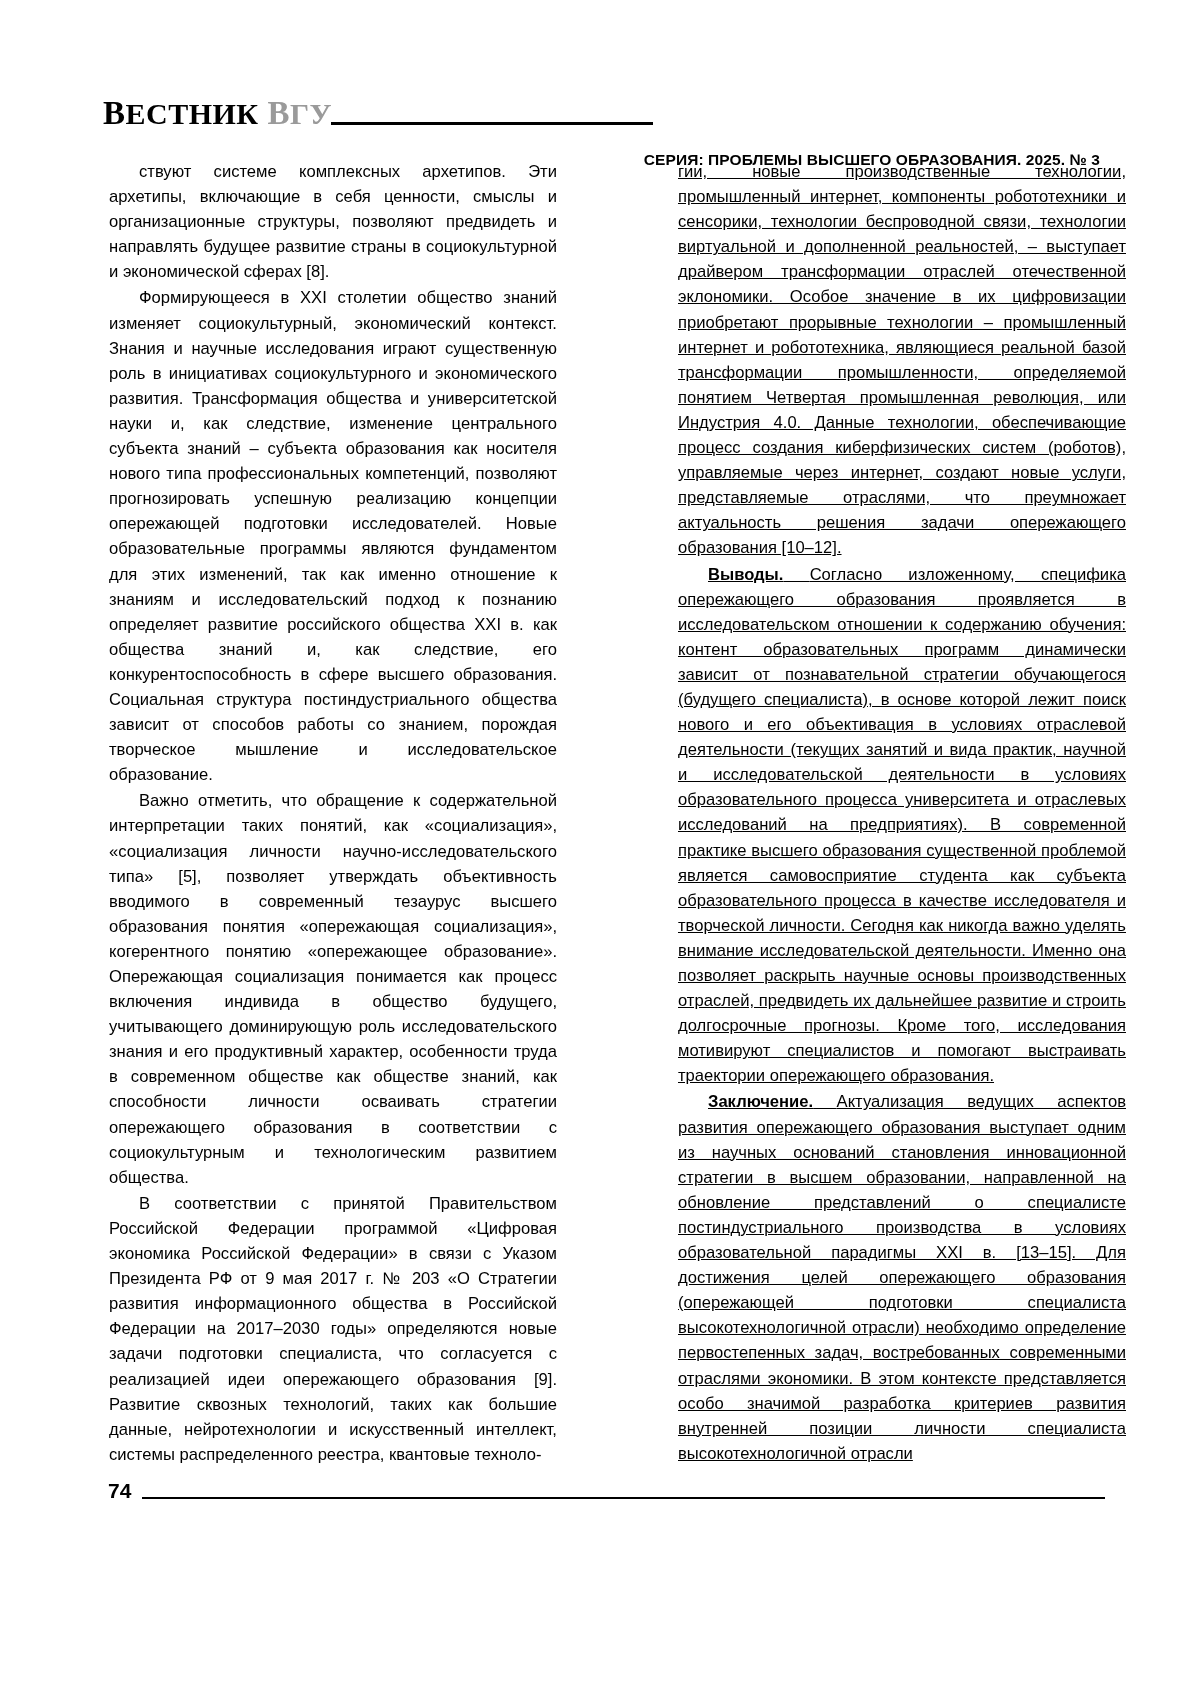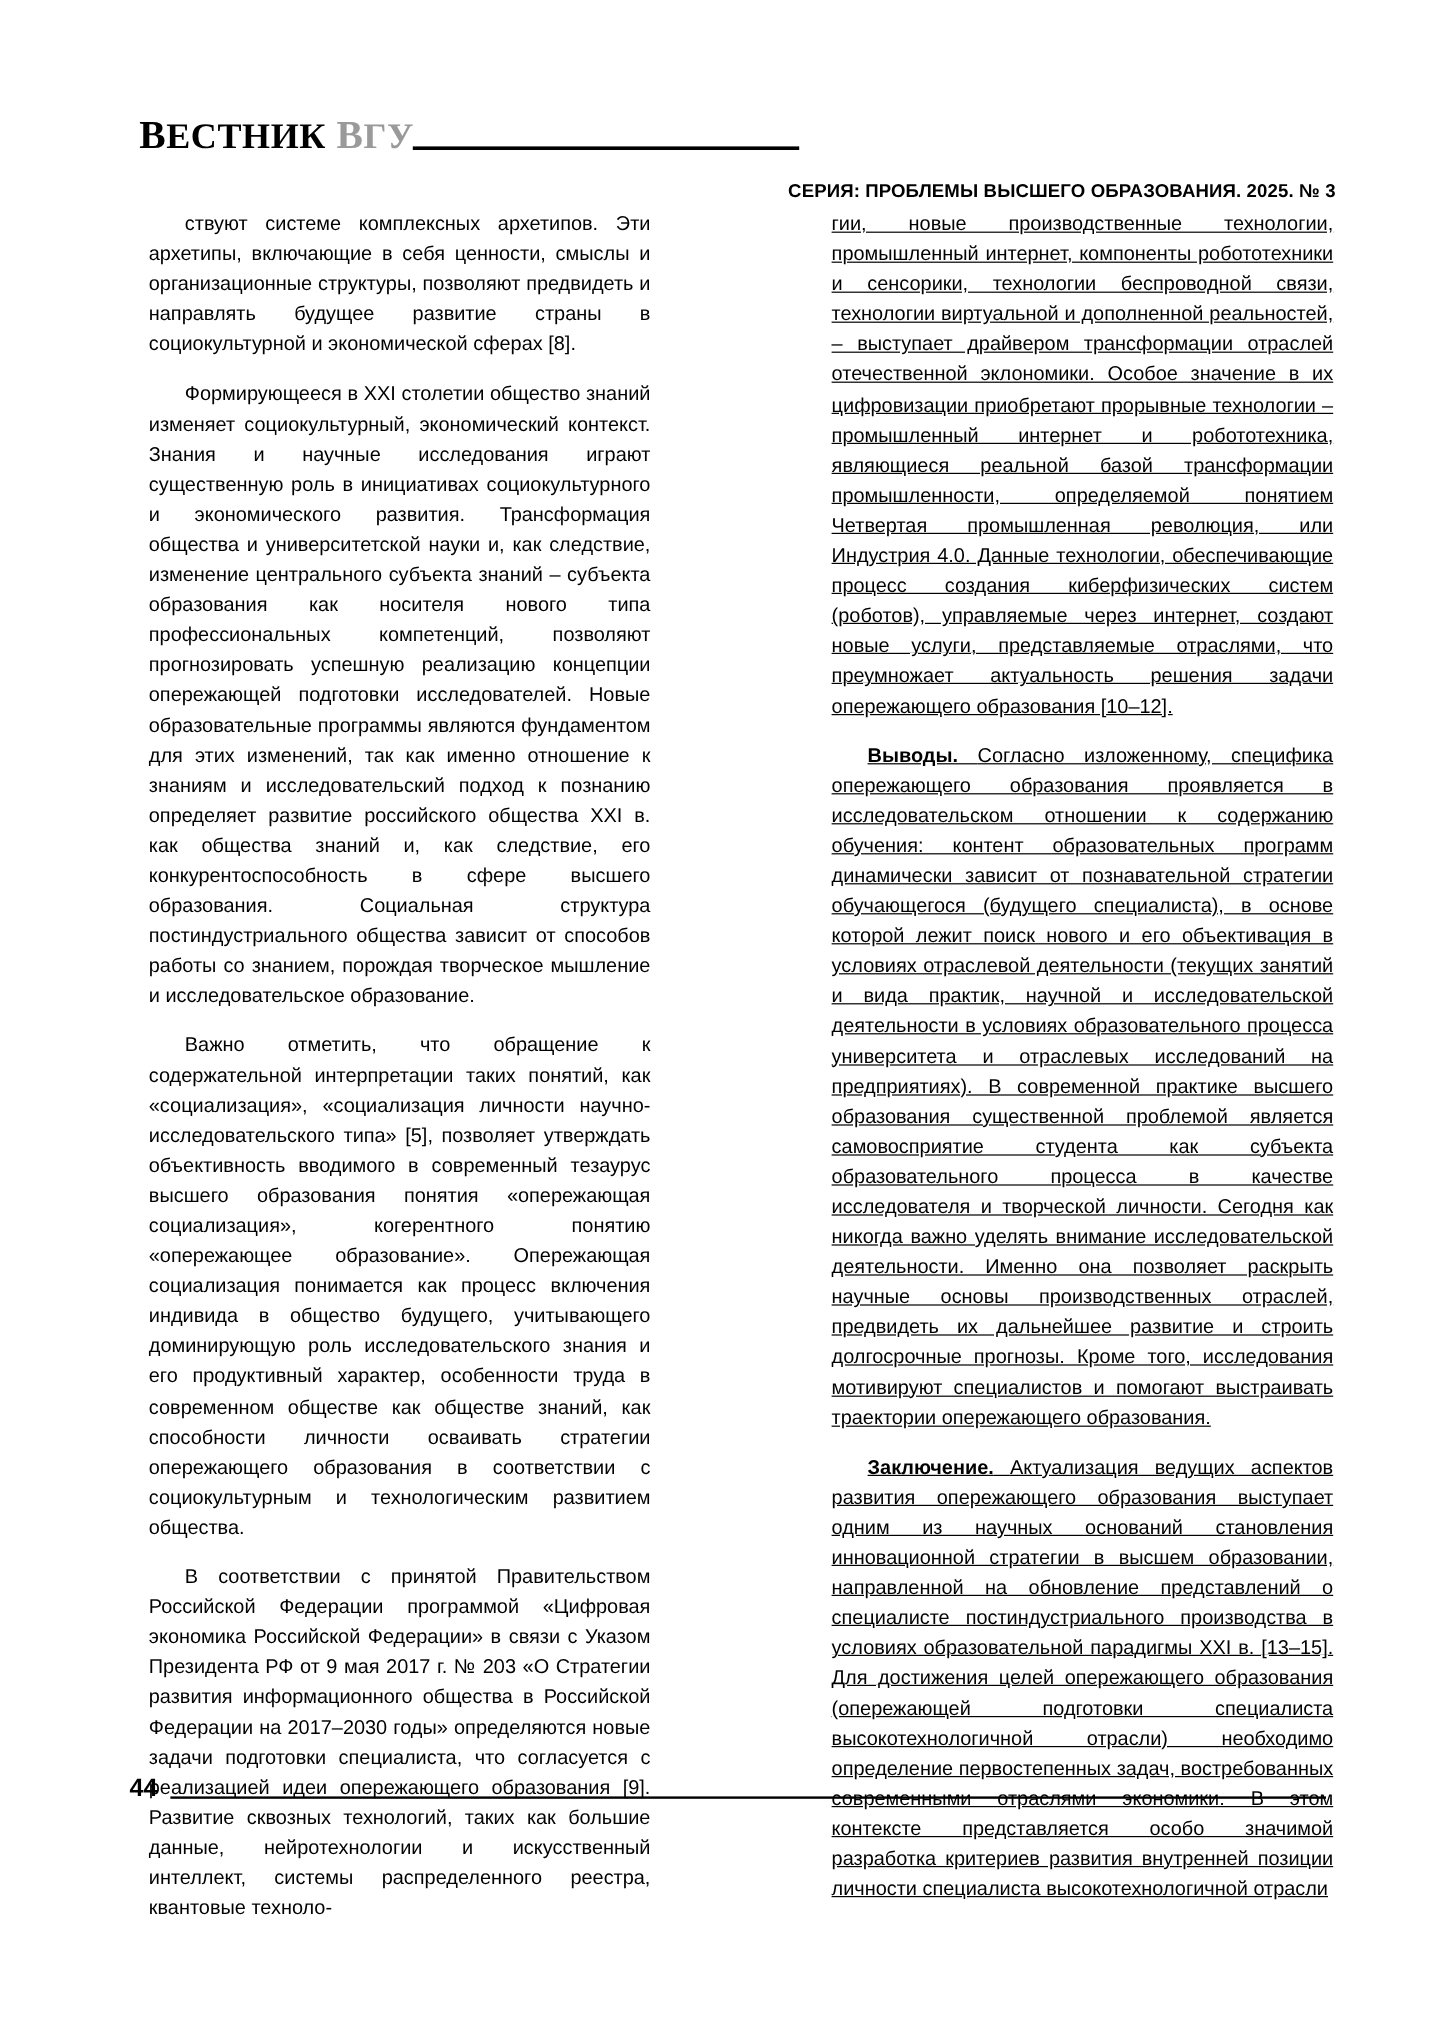--- a/index.html
+++ b/index.html
@@ -20,21 +20,21 @@
     left: 0;
     top: 0;
     width: 1200px;
     height: 1697px;
     background: #ffffff;
   }
 
   
   .header {
     position: absolute;
-    left: 108px;
+    left: 95px;
     top: 96px;
     width: 1005px;
     height: 46px;
   }
   .journal-title {
     position: absolute;
     left: 8px;
     top: 0px;
     font-family: "Liberation Serif", serif;
     font-weight: bold;
@@ -81,21 +81,21 @@
     width: 450px;
     font-size: 16.6px;
     line-height: 25.1px;
     text-align: justify;
     text-justify: inter-word;
     hyphens: manual;
   }
   .col-left { left: 8px; }
   .col-right { left: 577px; text-decoration: underline; }
   .col p {
-    margin: 16px;
+    margin: 1px;
     text-indent: 30px;
   }
   .col p.noindent { text-indent: 0; }
   .col p b { font-weight: bold; }
 
   
   .footer {
     position: absolute;
     left: 100px;
     bottom: 188px;
@@ -140,17 +140,17 @@
 
     <div class="col col-right">
       <p class="noindent">гии, новые производственные технологии, промышленный интернет, компоненты робототехники и сенсорики, технологии беспроводной связи, технологии виртуальной и дополненной реальностей, – выступает драйвером трансформации отраслей отечественной эклономики. Особое значение в их цифровизации приобретают прорывные технологии – промышленный интернет и робототехника, являющиеся реальной базой трансформации промышленности, определяемой понятием Четвертая промышленная революция, или Индустрия 4.0. Данные технологии, обеспечивающие процесс создания киберфизических систем (роботов), управляемые через интернет, создают новые услуги, представляемые отраслями, что преумножает актуальность решения задачи опережающего образования [10–12].</p>
       <p><b>Выводы.</b> <span id="right-1">Согласно изложенному, специфика опережающего образования проявляется в исследовательском отношении к содержанию обучения: контент образовательных программ динамически зависит от познавательной стратегии обучающегося (будущего специалиста), в основе которой лежит поиск нового и его объективация в условиях отраслевой деятельности (текущих занятий и вида практик, научной и исследовательской деятельности в условиях образовательного процесса университета и отраслевых исследований на предприятиях). В современной практике высшего образования существенной проблемой является самовосприятие студента как субъекта образовательного процесса в качестве исследователя и творческой личности. Сегодня как никогда важно уделять внимание исследовательской деятельности. Именно она позволяет раскрыть научные основы производственных отраслей, предвидеть их дальнейшее развитие и строить долгосрочные прогнозы. Кроме того, исследования мотивируют специалистов и помогают выстраивать траектории опережающего образования.</span></p>
       <p><b>Заключение.</b> <span id="right-2">Актуализация ведущих аспектов развития опережающего образования выступает одним из научных оснований становления инновационной стратегии в высшем образовании, направленной на обновление представлений о специалисте постиндустриального производства в условиях образовательной парадигмы XXI в. [13–15]. Для достижения целей опережающего образования (опережающей подготовки специалиста высокотехнологичной отрасли) необходимо определение первостепенных задач, востребованных современными отраслями экономики. В этом контексте представляется особо значимой разработка критериев развития внутренней позиции личности специалиста высокотехнологичной отрасли</span></p>
     </div>
 
   </div>
 
   <div class="footer">
-    <div class="page-number">44</div>
+    <div class="page-number">74</div>
     <div class="footer-rule"></div>
   </div>
 
 </div>
 
 </body></html>

